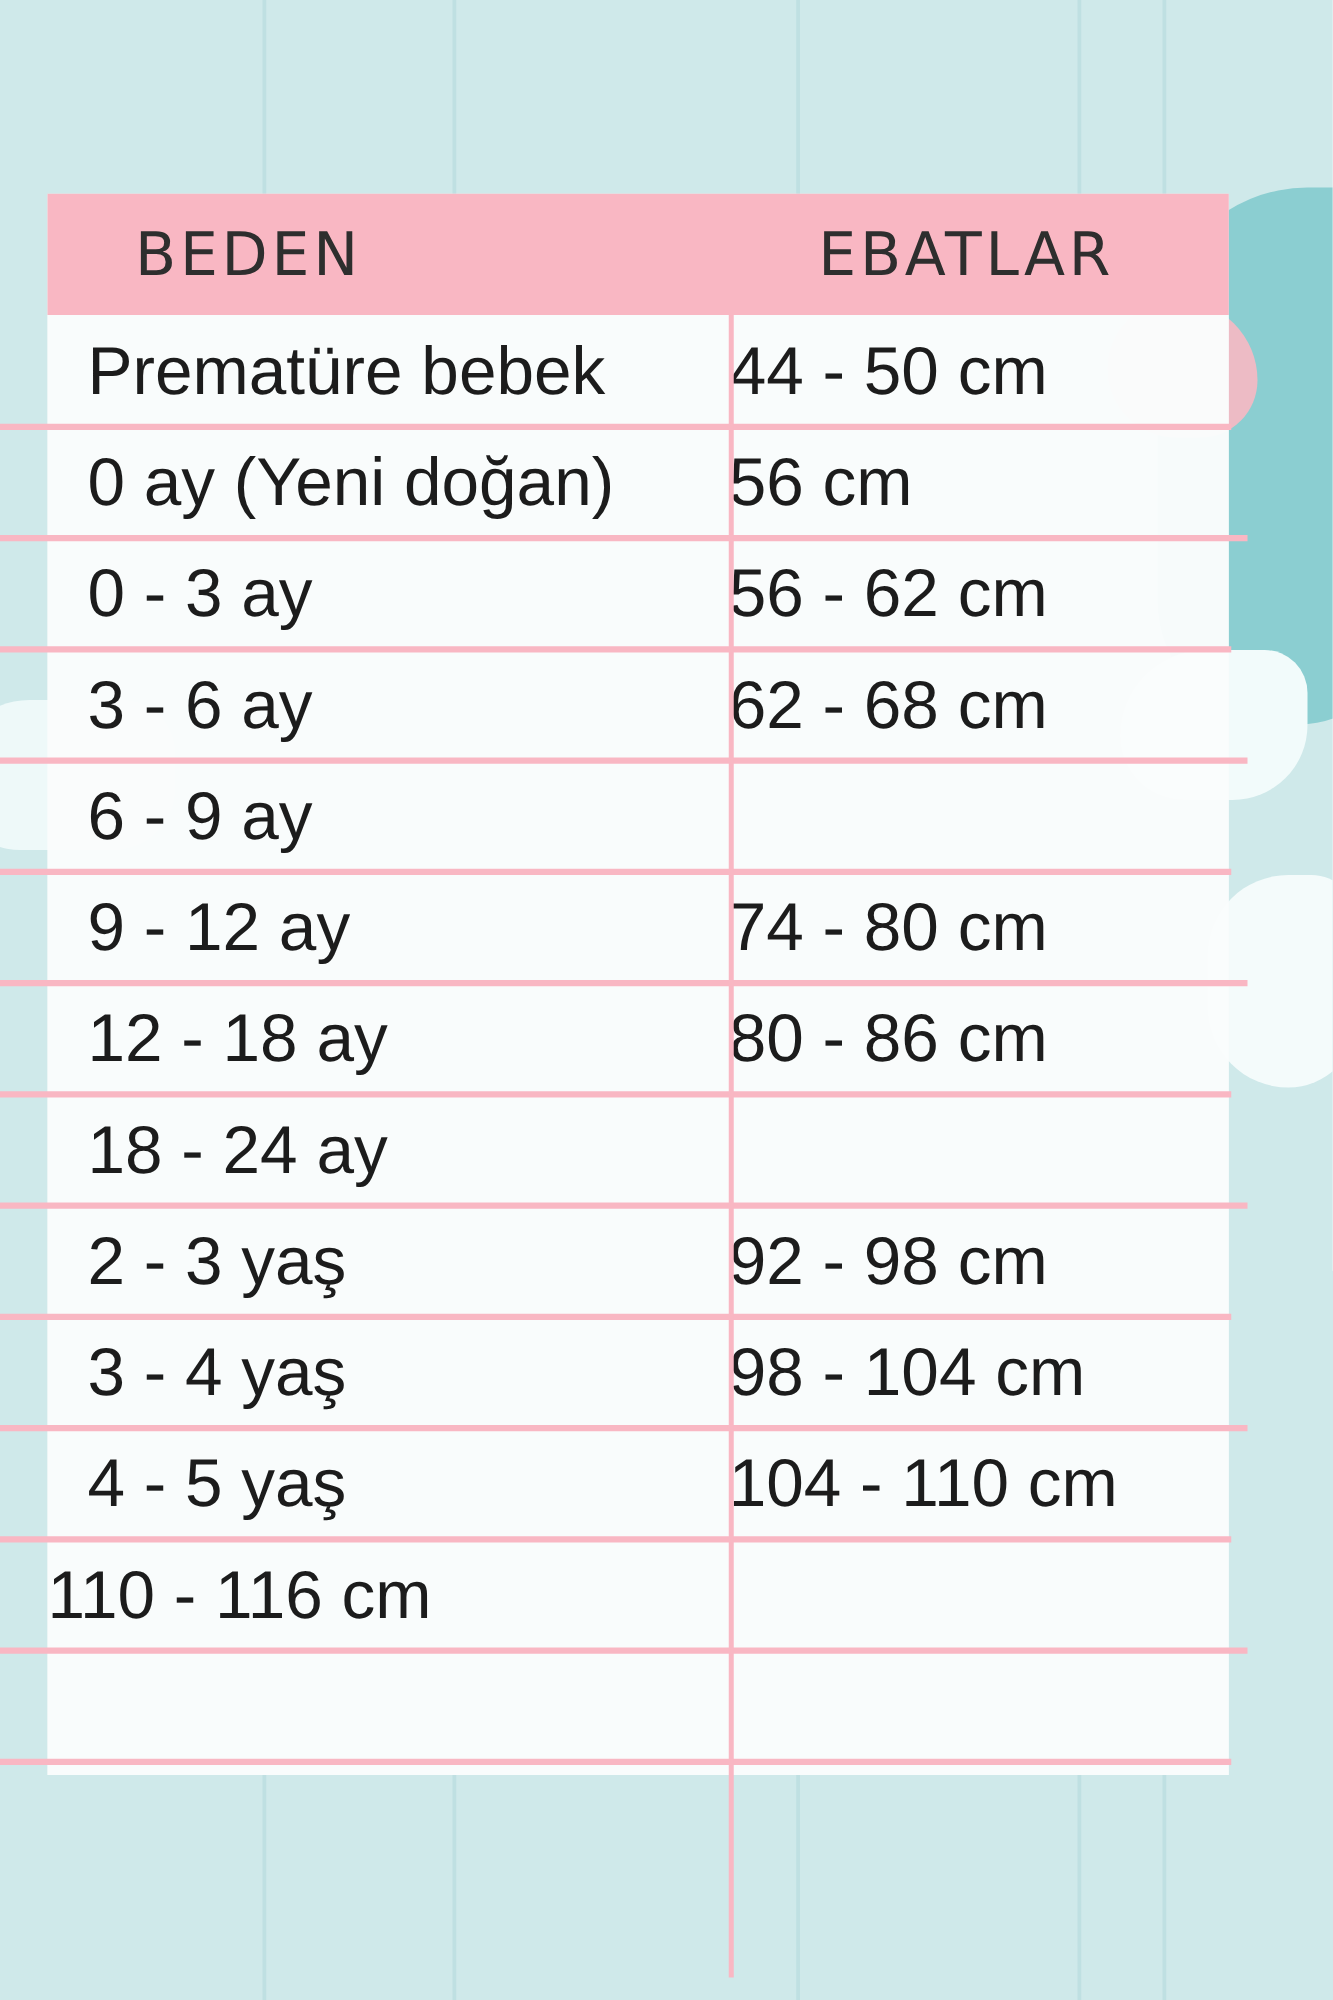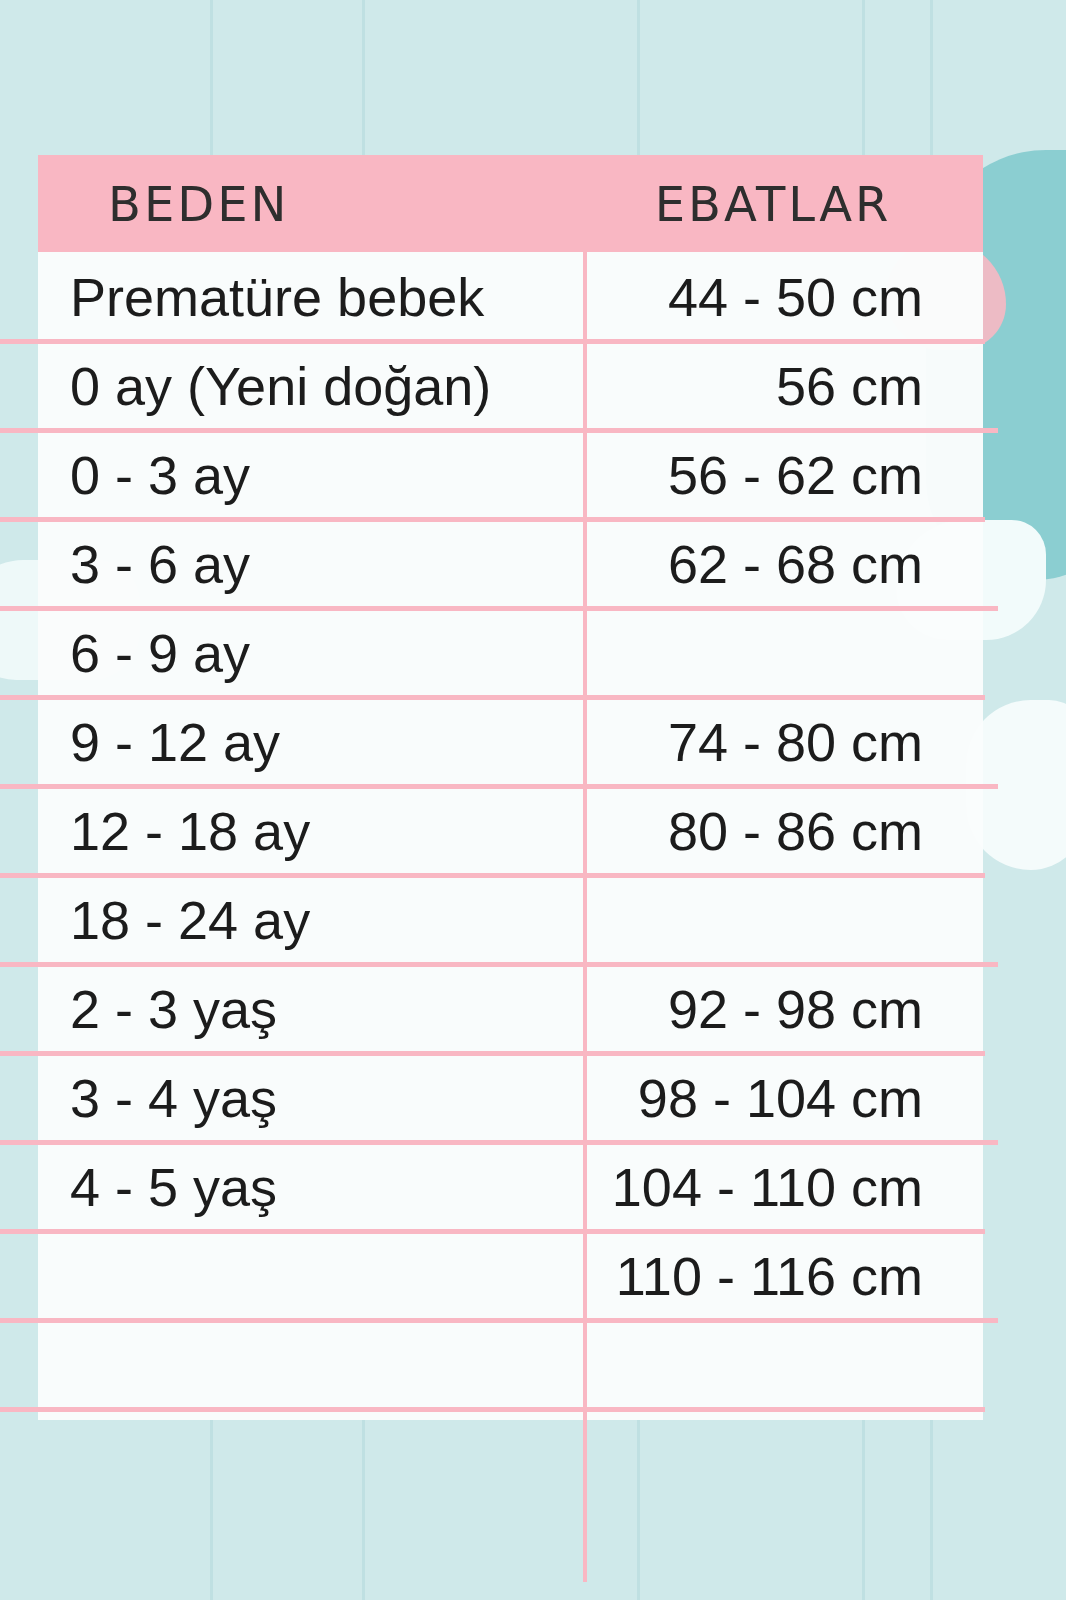--- a/index.html
+++ b/index.html
@@ -121,21 +121,21 @@
     color: #1c1c1c;
     font-family: "Liberation Sans", sans-serif;
   }
   .cell-size {
     flex: 0 0 545px;
     padding-left: 32px;
     text-align: left;
   }
   .cell-dim {
     flex: 1 1 auto;
-    text-align: right;
+    text-align: left;
     padding-right: 60px;
   }
   
   .vdivider {
     position: absolute;
     left: 545px;
     top: 97px;
     width: 4px;
     height: 1330px;
     background: #f9b7c3;

